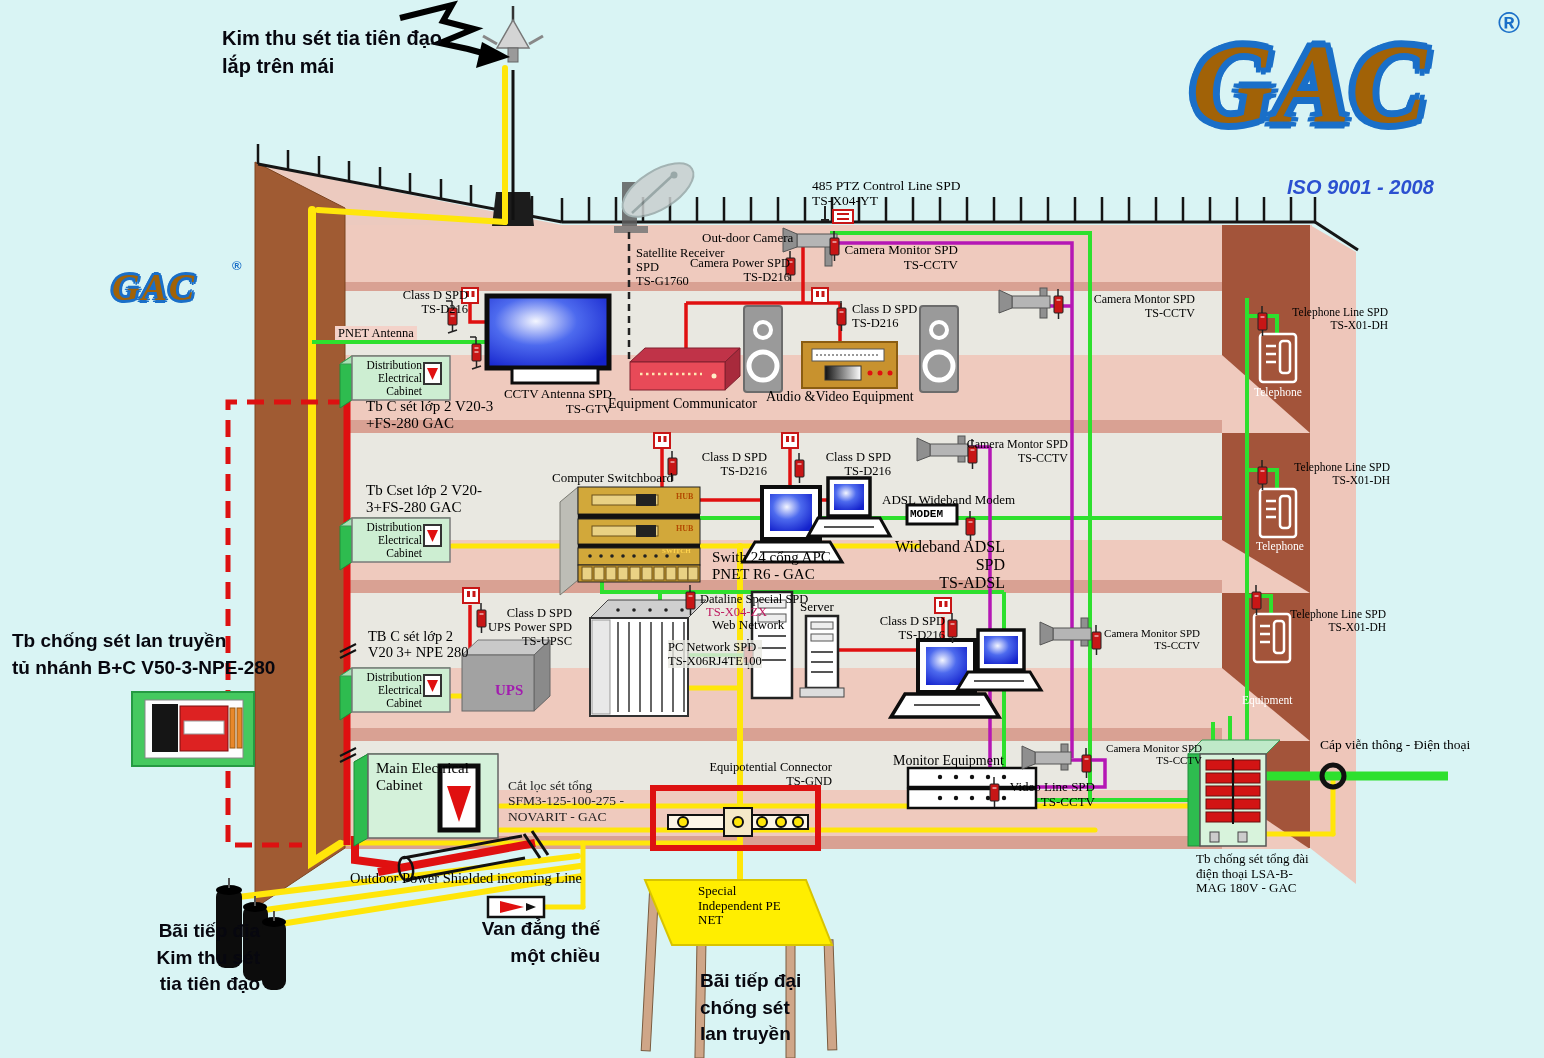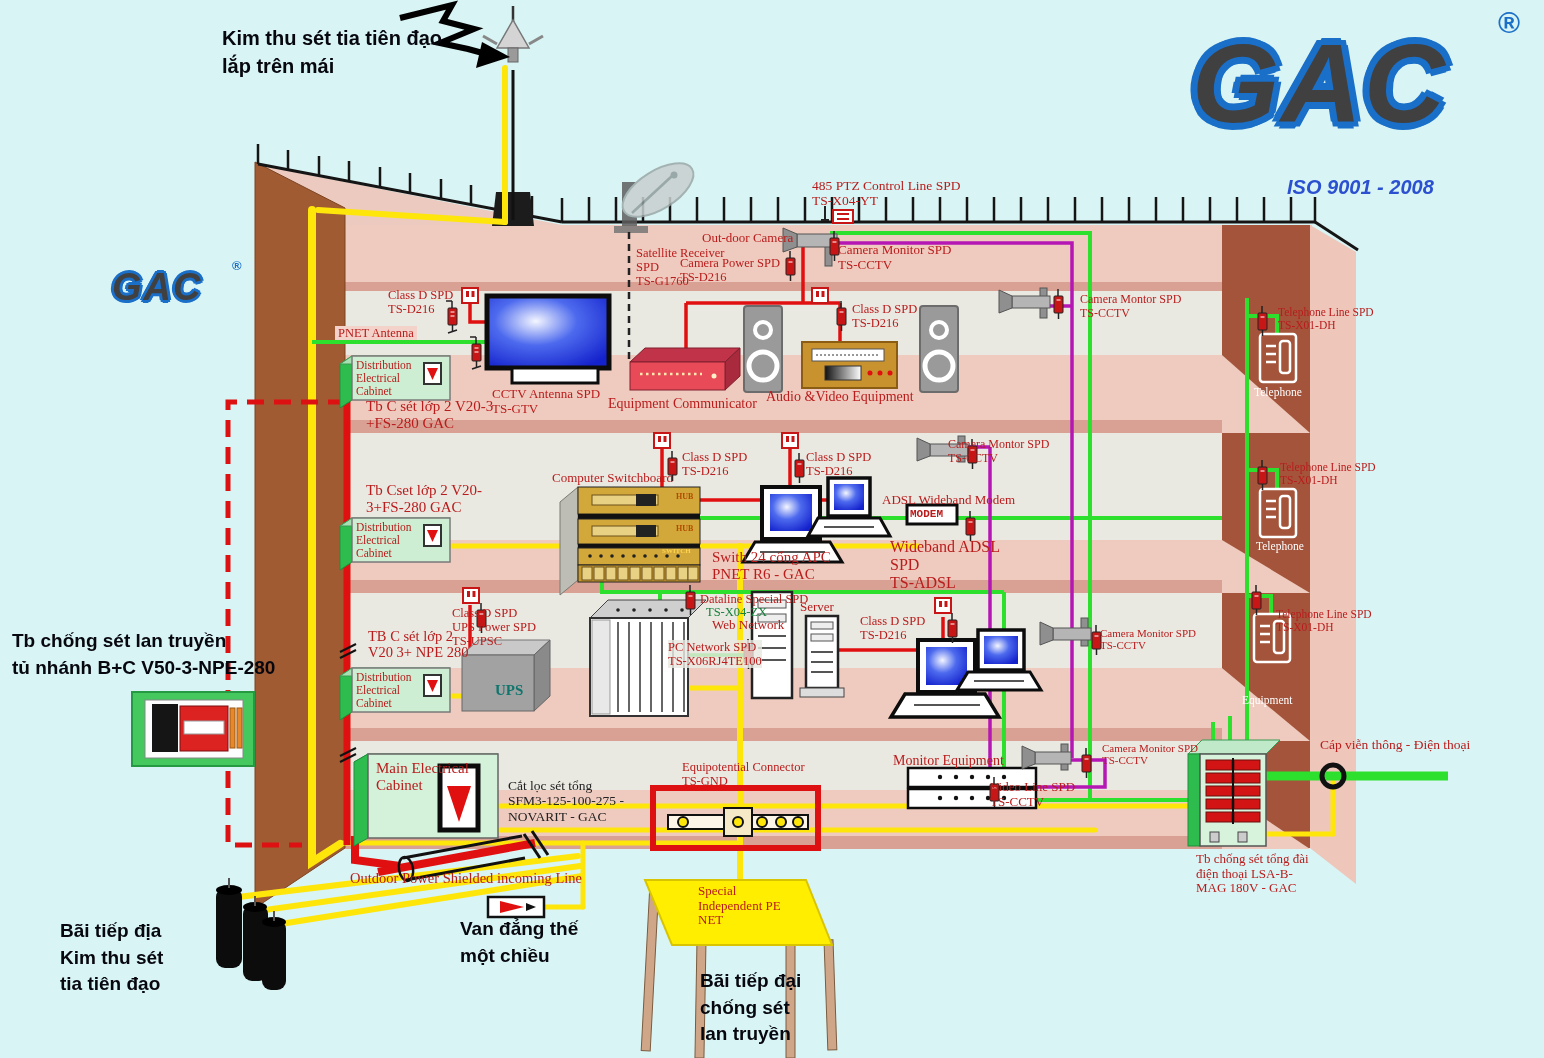--- a/index.html
+++ b/index.html
@@ -1,29 +1,29 @@
 <!DOCTYPE html>
 <html><head>
 <meta charset="utf-8">
 <style>
   html,body{margin:0;padding:0;background:#d9f4f4}
   .stage{position:relative;width:1544px;height:1058px;background:#d9f4f4;overflow:hidden;
          font-family:"Liberation Serif",serif}
   svg.layer{position:absolute;left:0;top:0;z-index:1}
-  .lbl{position:absolute;white-space:pre-line;font-size:13px;line-height:1.13;color:#b91c1c;z-index:6;
+  .lbl{position:absolute;white-space:pre-line;font-size:13px;line-height:1.13;color:#000000;z-index:6;
        font-family:"Liberation Serif",serif}
-  .c{text-align:left}
+  .c{text-align:right}
   .sans{font-family:Liberation Serif, serif}
   .ann{font-family:"Liberation Sans",sans-serif;font-weight:bold;font-size:19px;color:#07070f;line-height:1.4}
   .mono{font-family:"Liberation Mono",monospace;font-weight:bold}
-  .redtxt{color:#15803d}
-  .whitetxt{color:#0f766e}
+  .redtxt{color:#be185d}
+  .whitetxt{color:#a21caf}
   .bgstrip{background:#f3d2c9;padding:0 3px}
-  .gac{position:absolute;font-family:Liberation Sans, sans-serif;font-weight:bold;font-style:italic;
-       color:#404040;z-index:6;letter-spacing:2px}
+  .gac{position:absolute;font-family:Liberation Serif, serif;font-weight:bold;font-style:italic;
+       color:#a16207;z-index:6;letter-spacing:2px}
   .gac-big{font-size:112px;line-height:1;
     text-shadow:-7px 0 0 #1a6fc8,7px 0 0 #1a6fc8,0 -7px 0 #1a6fc8,0 7px 0 #1a6fc8,
                 -5px -5px 0 #1a6fc8,5px -5px 0 #1a6fc8,-5px 5px 0 #1a6fc8,5px 5px 0 #1a6fc8}
   .gac-sm{font-size:38px;line-height:1;
     text-shadow:-3px 0 0 #1a6fc8,3px 0 0 #1a6fc8,0 -3px 0 #1a6fc8,0 3px 0 #1a6fc8,
                 -2px -2px 0 #1a6fc8,2px -2px 0 #1a6fc8,-2px 2px 0 #1a6fc8,2px 2px 0 #1a6fc8}
   .reg{position:absolute;color:#1a6fc8;font-weight:bold;z-index:6;font-family:"Liberation Sans",sans-serif}
   .iso{position:absolute;color:#2b50d0;font-weight:bold;font-style:italic;font-size:20px;z-index:6;
        font-family:"Liberation Sans",sans-serif}
 </style>

